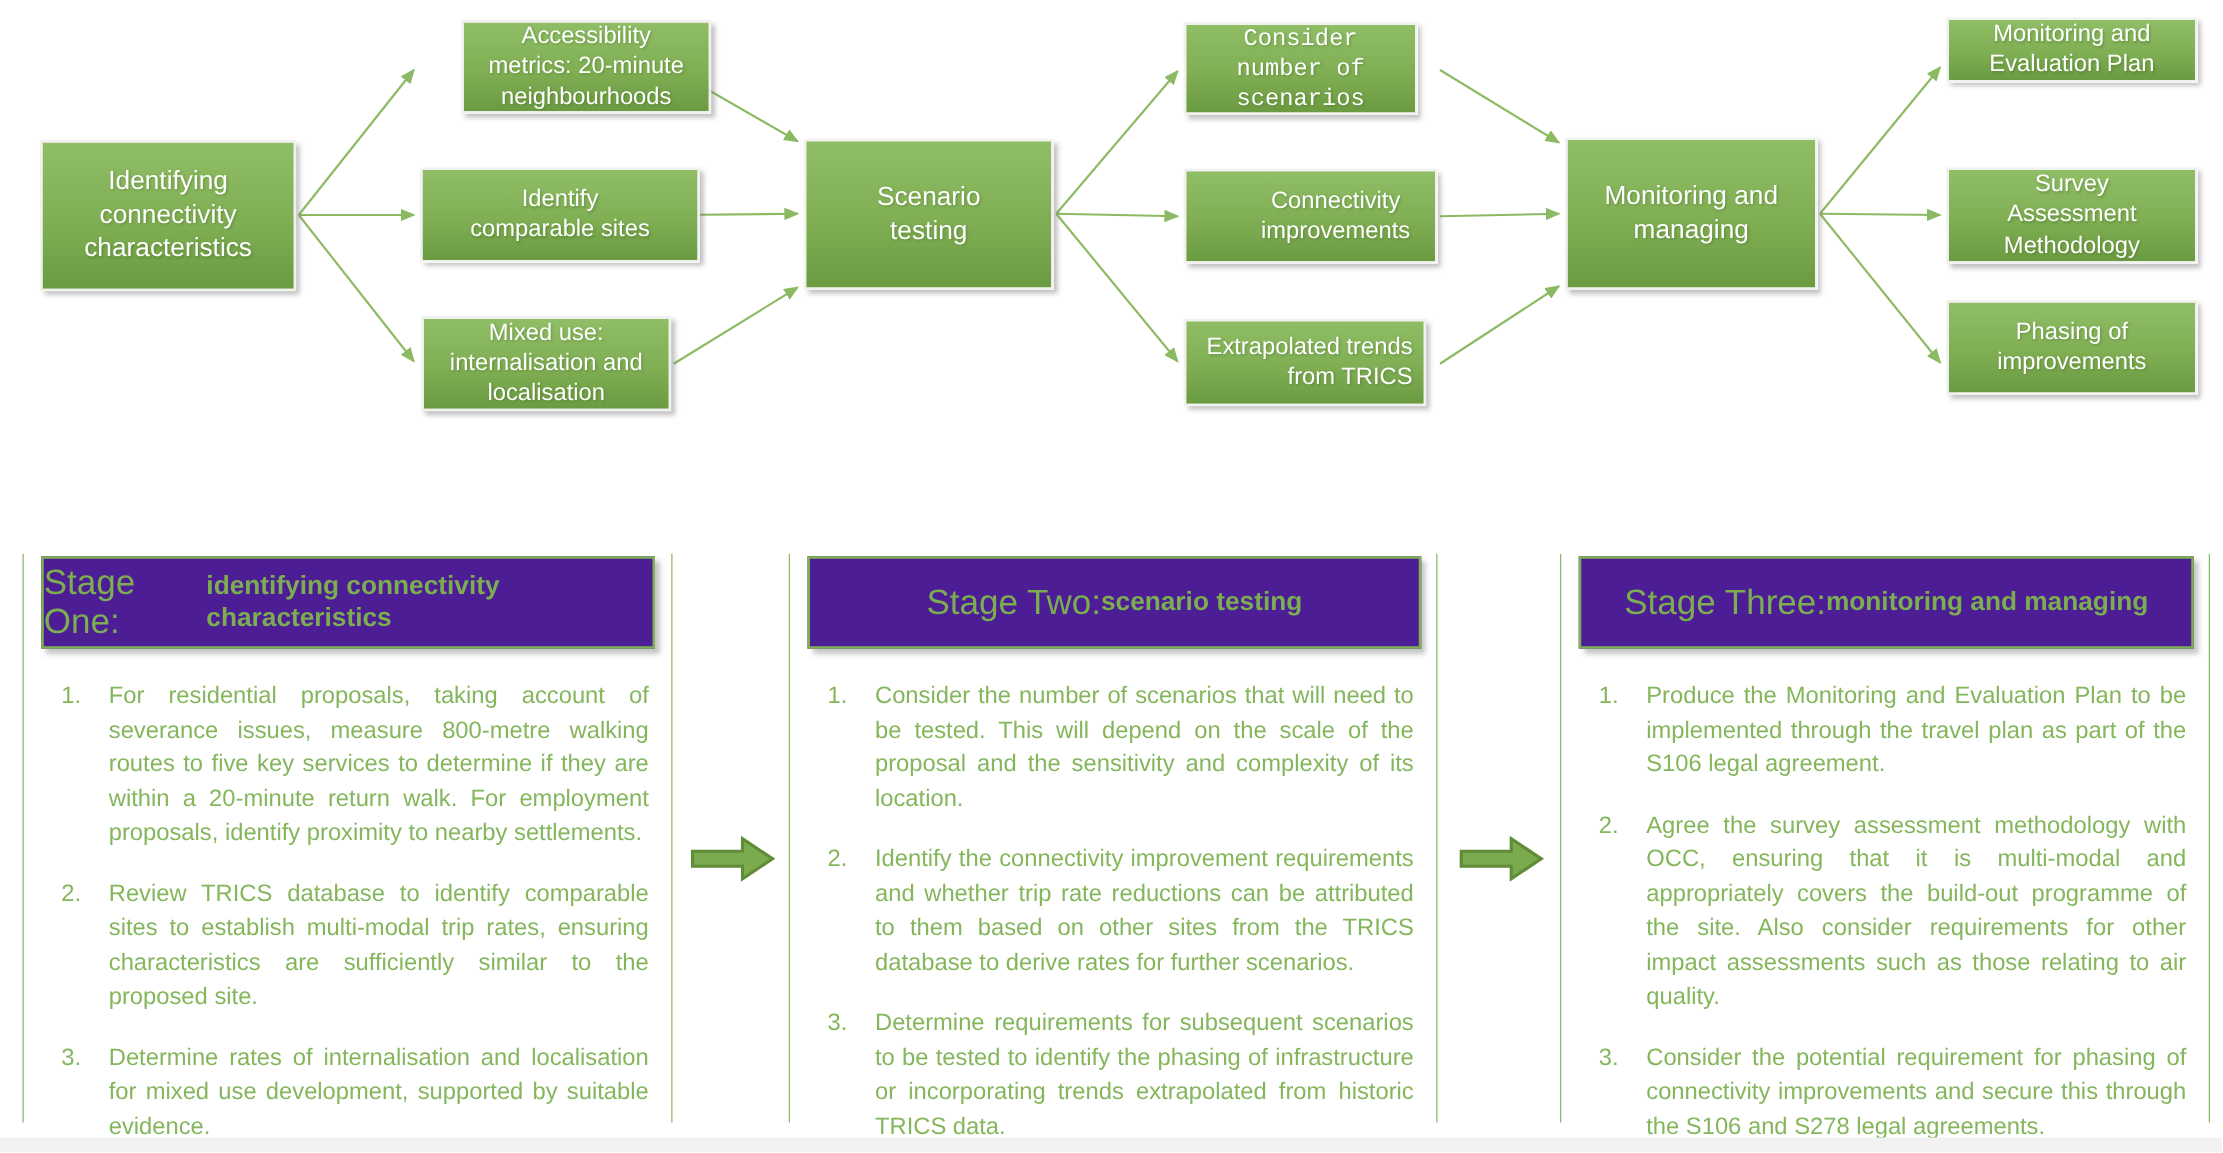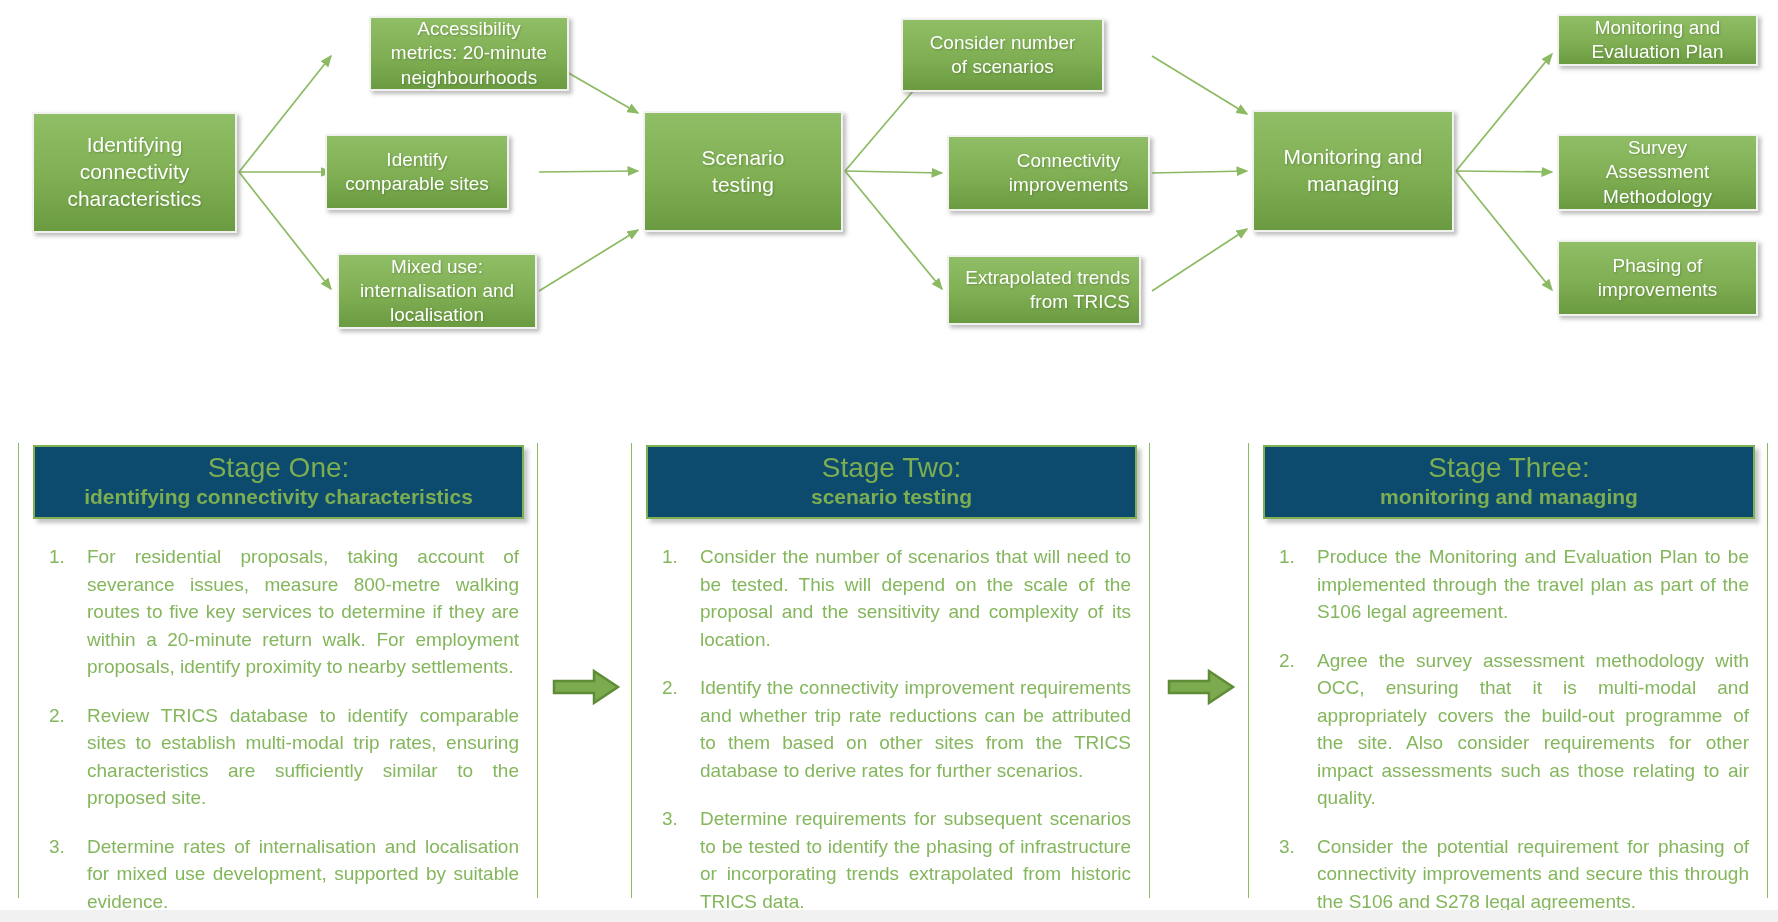--- a/index.html
+++ b/index.html
@@ -21,23 +21,23 @@
   .fc-sub{font-size:19px;}
   
   #connectors{position:absolute;left:0;top:0;}
   
   .panel{
     position:absolute;top:443px;height:455px;box-sizing:border-box;
     border-left:1.5px solid #8cba62;border-right:1.5px solid #8cba62;
   }
   .panel-header{
     position:absolute;top:2px;box-sizing:border-box;height:74px;
-    border:2.5px solid #7fb153;background:#0c4a6e;
+    border:2.5px solid #7fb153;background:#4c1d95;
     box-shadow:4px 4px 4px rgba(110,110,110,0.4);
-    display:flex;flex-direction:column;align-items:center;justify-content:center;
+    display:flex;flex-direction:row;align-items:center;justify-content:center;
   }
   .panel-title{font-size:28px;color:#7cae51;line-height:1.1;}
   .panel-subtitle{font-size:21px;font-weight:bold;color:#7cae51;line-height:1.25;}
   .panel-body{position:absolute;top:100px;left:0;right:0;}
   .panel-body ol{
     margin:0;padding:0 18px 0 40px;counter-reset:itm;list-style:none;
   }
   .panel-body li{
     position:relative;counter-increment:itm;
     margin:0 0 21px 0;padding-left:28px;
@@ -86,32 +86,32 @@
     </g>
   </svg>
 
   <div class="fc-box fc-main" style="left:32px;top:112px;width:205px;height:121px;">
     <span class="lbl" style="max-width:160px;">Identifying connectivity characteristics</span>
   </div>
 
   <div class="fc-box fc-sub" style="left:337px;top:16px;width:200px;height:75px;margin-left:32px;">
     <span class="lbl" style="max-width:163px;">Accessibility metrics: 20-minute neighbourhoods</span>
   </div>
-  <div class="fc-box fc-sub" style="left:325px;top:134px;width:184px;height:76px;">
+  <div class="fc-box fc-sub" style="left:336px;top:134px;width:224px;height:76px;">
     <span class="lbl" style="max-width:145px;">Identify comparable sites</span>
   </div>
   <div class="fc-box fc-sub" style="left:337px;top:253px;width:200px;height:76px;">
     <span class="lbl" style="max-width:166px;">Mixed use: internalisation and localisation</span>
   </div>
 
   <div class="fc-box fc-main" style="left:643px;top:111px;width:200px;height:121px;">
     <span class="lbl" style="max-width:110px;">Scenario testing</span>
   </div>
 
-  <div class="fc-box fc-sub" style="left:901px;top:18px;width:203px;height:74px;">
+  <div class="fc-box fc-sub" style="left:947px;top:18px;width:187px;height:74px;font-family:Liberation Mono, monospace;">
     <span class="lbl" style="max-width:152px;">Consider number of scenarios</span>
   </div>
   <div class="fc-box fc-sub" style="left:947px;top:135px;width:203px;height:76px;padding-left:40px;">
     <span class="lbl" style="max-width:150px;">Connectivity improvements</span>
   </div>
   <div class="fc-box fc-sub" style="left:947px;top:255px;width:194px;height:70px;text-align:right;">
     <span class="lbl" style="max-width:172px;">Extrapolated trends from TRICS</span>
   </div>
 
   <div class="fc-box fc-main" style="left:1252px;top:110px;width:202px;height:122px;">

